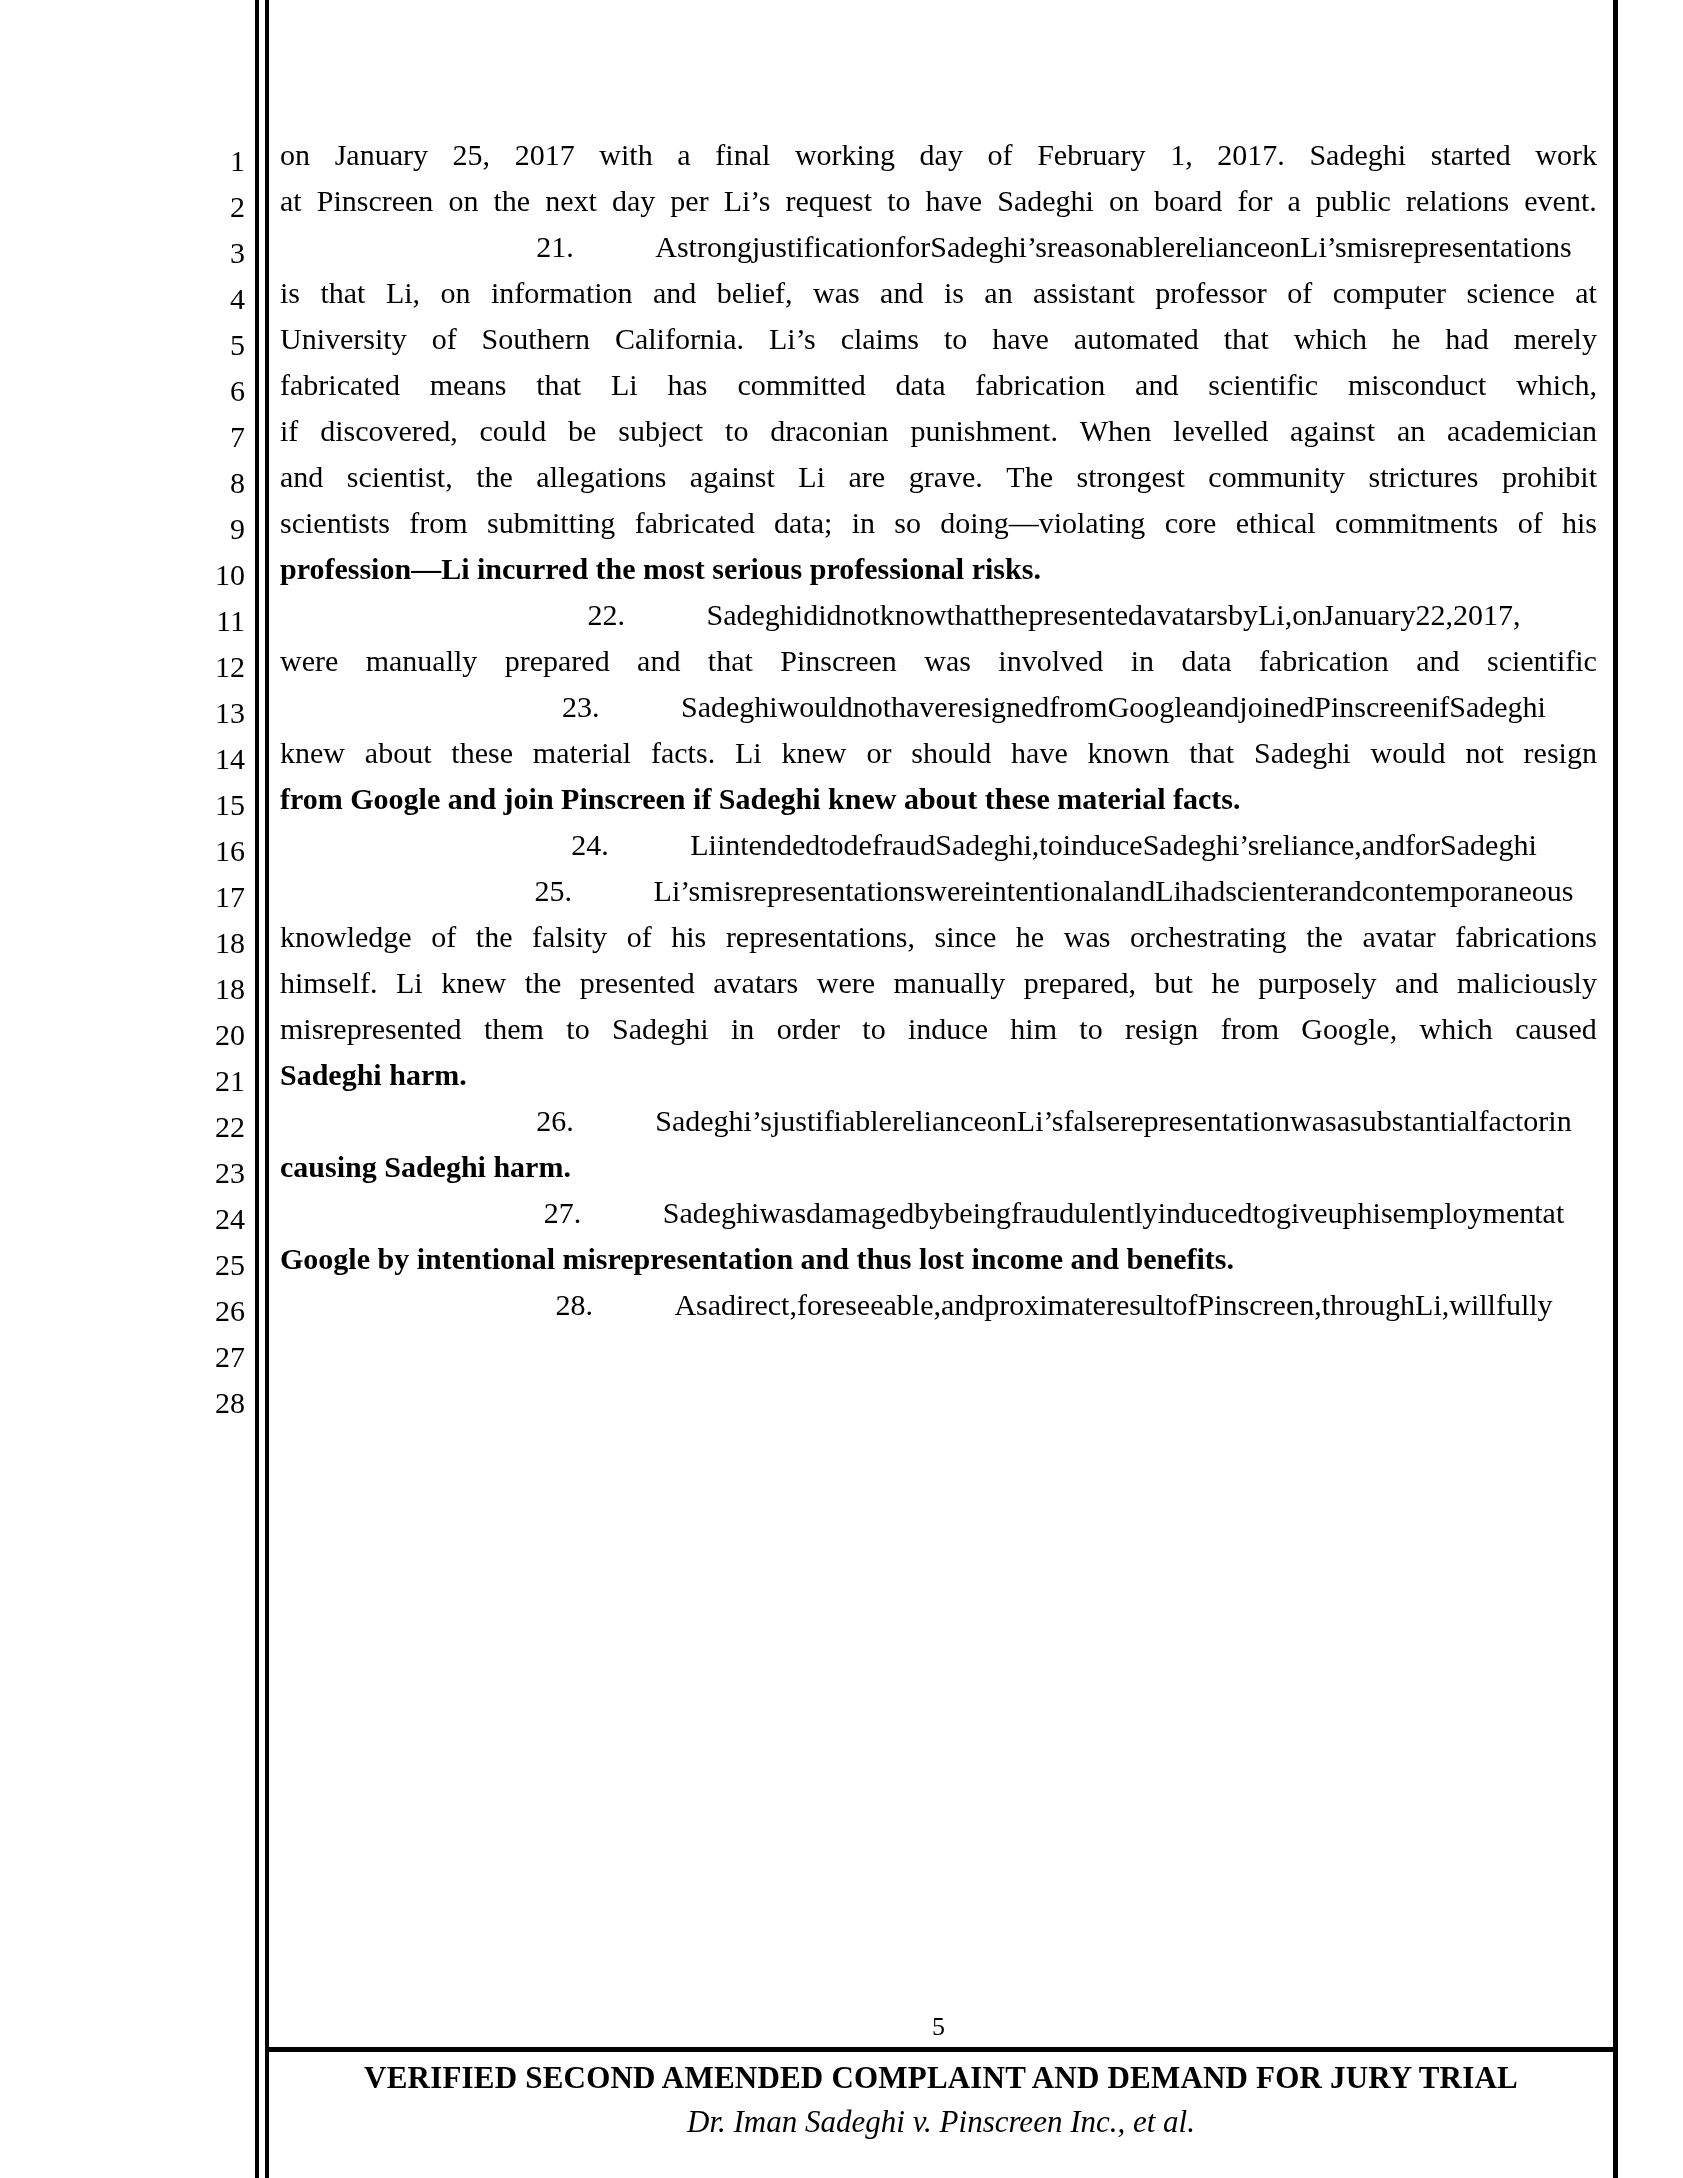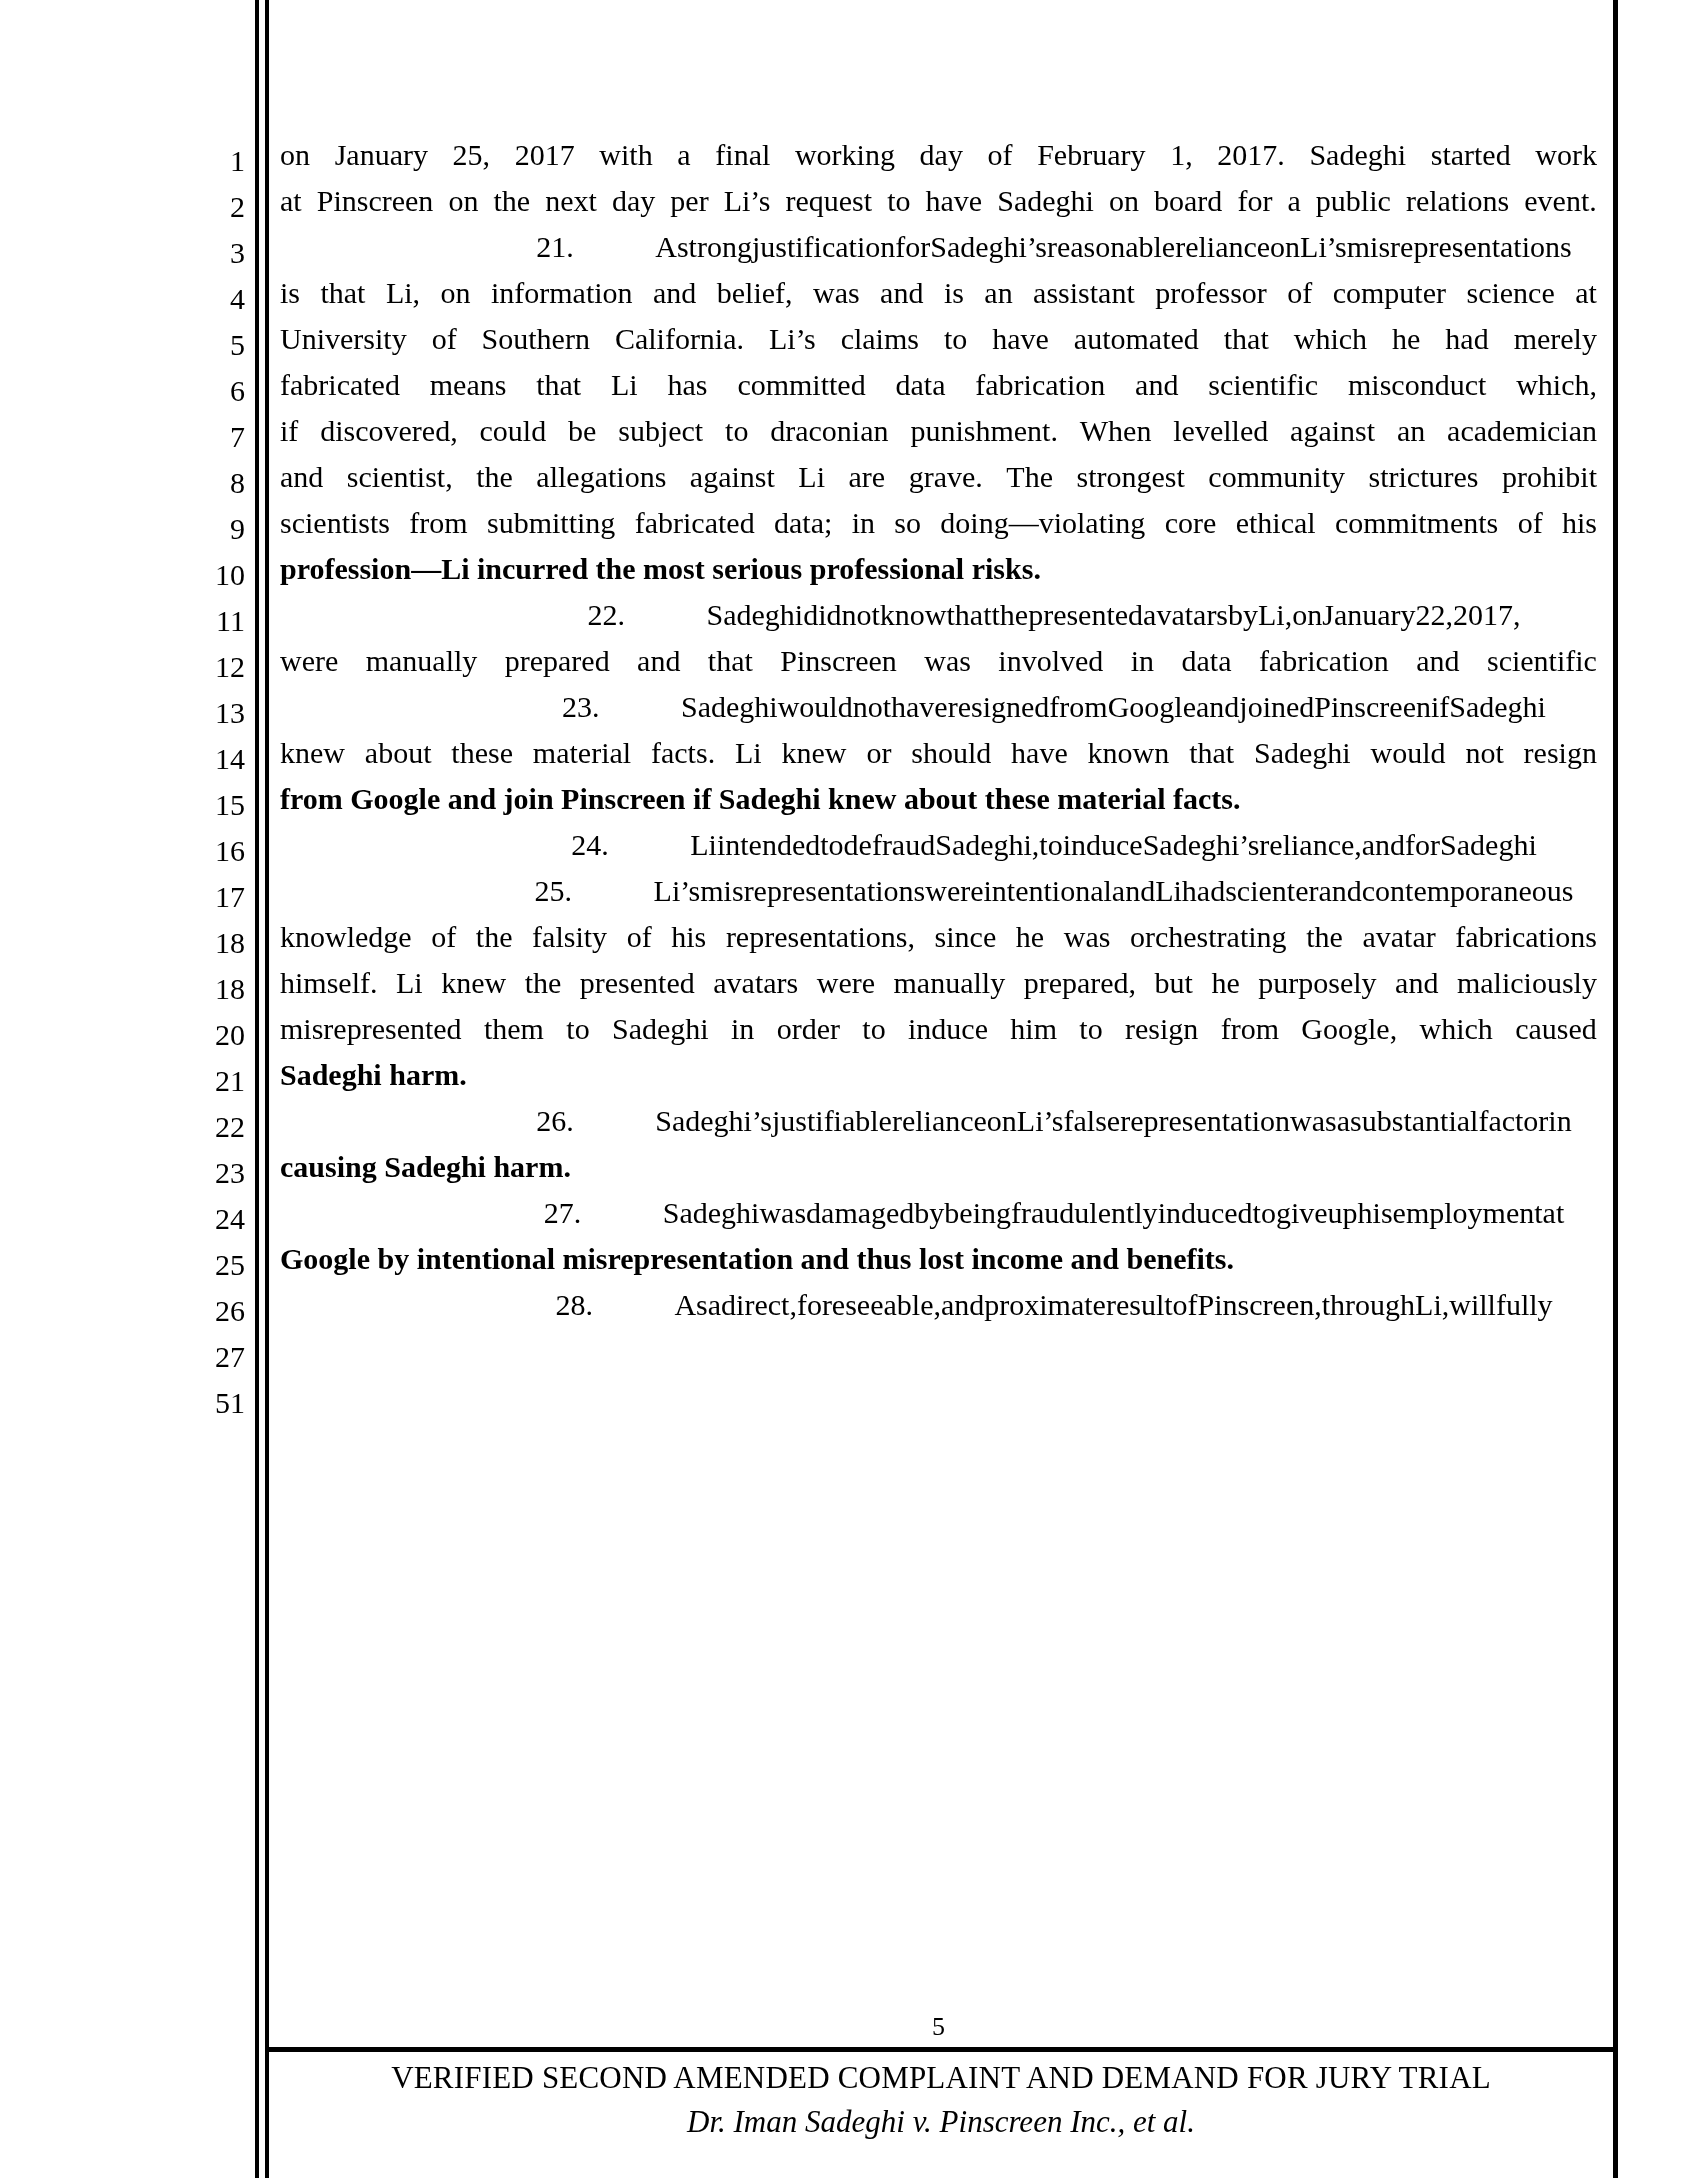--- a/index.html
+++ b/index.html
@@ -103,20 +103,21 @@
   }
   .footer-title {
     position: absolute;
     left: 265px;
     top: 2057px;
     width: 1352px;
     text-align: center;
     font-size: 31px;
     line-height: 42px;
     letter-spacing: 0.2px;
+    font-weight: bold;
   }
   .footer-case {
     position: absolute;
     left: 265px;
     top: 2101px;
     width: 1352px;
     text-align: center;
     font-size: 31px;
     line-height: 42px;
     font-style: italic;
@@ -152,21 +153,21 @@
       <div>18</div>
       <div>18</div>
       <div>20</div>
       <div>21</div>
       <div>22</div>
       <div>23</div>
       <div>24</div>
       <div>25</div>
       <div>26</div>
       <div>27</div>
-      <div>51</div>
+      <div>28</div>
     </div>
 
   <div class="textcol" id="textcol">
       <div class="tline">
         <div class="j">
           <span>on</span>
           <span>January</span>
           <span>25,</span>
           <span>2017</span>
           <span>with</span>

